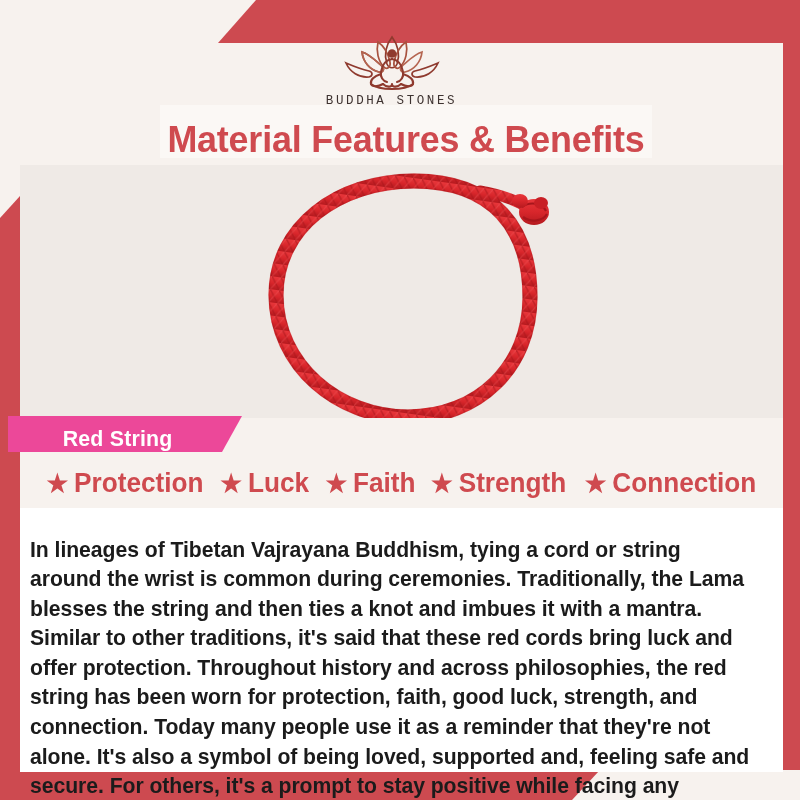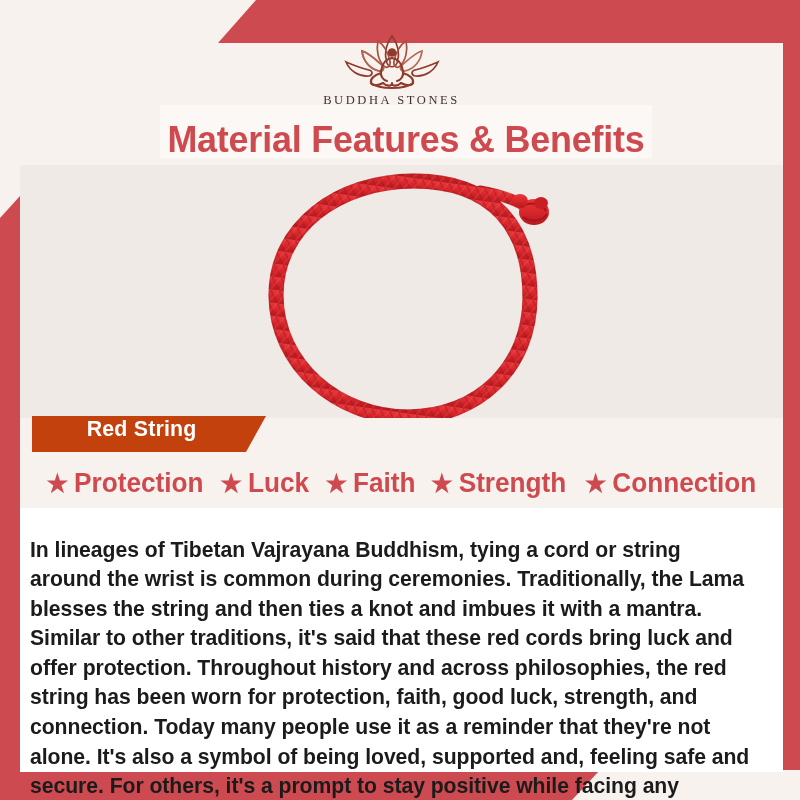--- a/index.html
+++ b/index.html
@@ -71,21 +71,21 @@
     align-items: center;
     margin-top: -8px;
   }
   .logo-mark {
     width: 132px;
     height: 62px;
     display: block;
   }
   .logo-text {
     margin-top: 1px;
-    font-family: Liberation Serif, serif;
+    font-family: Liberation Mono, monospace;
     font-size: 12.5px;
     letter-spacing: 2.6px;
     color: #3d3230;
     text-align: left;
   }
 
   
   .title-band {
     position: absolute;
     top: 105px;
@@ -123,27 +123,27 @@
     left: 222px;
     top: 2px;
     width: 340px;
     height: 262px;
   }
 
   
   .banner {
     position: absolute;
     top: 416px;
-    left: 32px;
+    left: 8px;
     width: 234px;
     height: 36px;
-    background: #c2410c;
+    background: #ec4899;
     clip-path: polygon(0 0, 100% 0, calc(100% - 20px) 100%, 0 100%);
     display: flex;
-    align-items: flex-start;
+    align-items: flex-end;
   }
   .banner-text {
     margin-left: 53px;
     color: #ffffff;
     font-family: "Liberation Sans Narrow", "Liberation Sans", sans-serif;
     font-weight: bold;
     font-size: 22px;
     letter-spacing: 0.2px;
     transform: scaleX(0.97);
     white-space: nowrap;

